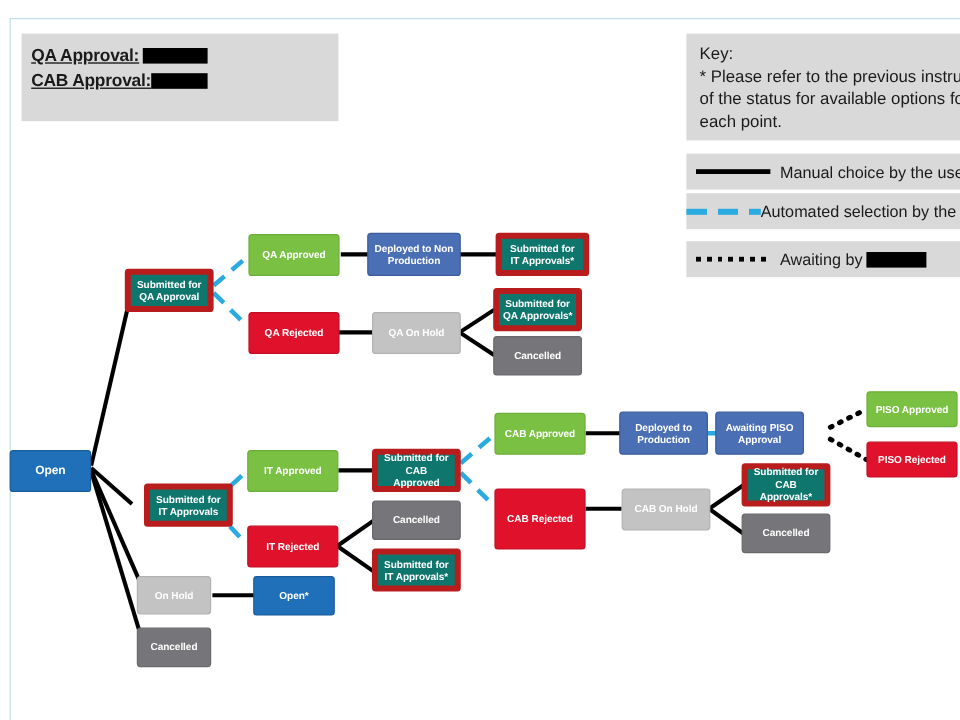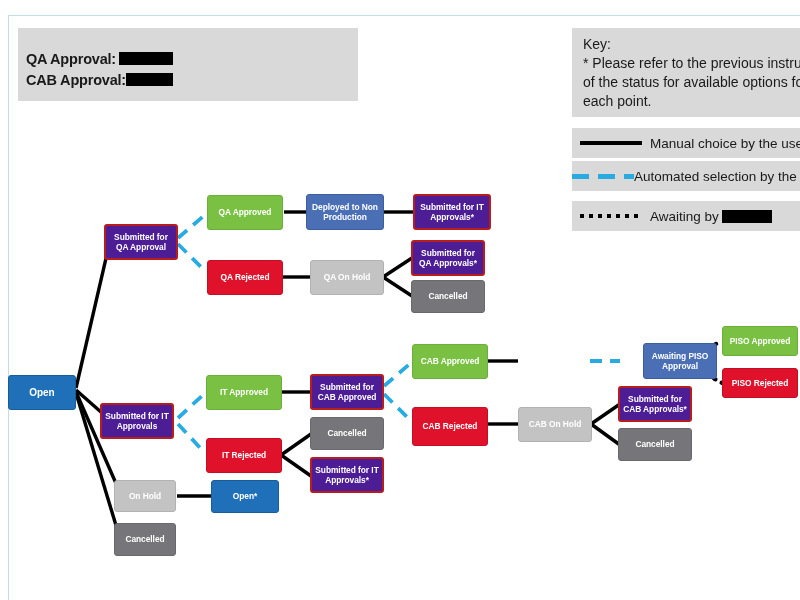--- a/index.html
+++ b/index.html
@@ -27,22 +27,23 @@
     width: 800px; height: 600px;
     pointer-events: none;
   }
   
   .panel {
     position: absolute;
     background: #d9d9d9;
     color: #000;
   }
   #approvals-panel {
-    left: 18px; top: 28px; width: 340px; height: 73px;
-    padding: 20px 0 0 8px;
+    left: 18px; top: 28px; width: 264px; height: 73px;
+    padding: 8px 0 0 8px;
+    text-decoration: underline;
   }
   .appr-row {
     display: flex; align-items: center;
     height: 21px;
     font-size: 14.5px; font-weight: bold;
     color: #1a1a1a;
     letter-spacing: -0.2px;
   }
   .redact {
     display: inline-block;
@@ -82,21 +83,21 @@
     text-align: center;
     color: #ffffff;
     font-weight: bold;
     font-size: 8.4px;
     line-height: 10.5px;
     border-radius: 3px;
     padding: 2px 3px;
     letter-spacing: -0.05px;
     z-index: 3;
   }
-  .n-lightblue { background: #4c1d95; border: 2px solid #b91c1c; }
+  .n-lightblue { background: #0f766e; border: 5px solid #b91c1c; }
   .n-darkblue  { background: #1f70b8; border: 1px solid #185c99; }
   .n-slate     { background: #4a6fb5; border: 1px solid #3d5d9c; }
   .n-green     { background: #7ac143; border: 1px solid #6cae3a; }
   .n-red       { background: #e0112b; border: 1px solid #c30f26; }
   .n-gray-l    { background: #c3c3c3; border: 1px solid #b2b2b2; color:#ffffff; }
   .n-gray-d    { background: #76767a; border: 1px solid #69696d; }
   .node.big { font-size: 10px; line-height: 12px; }
 </style>
 </head>
 <body>
@@ -186,36 +187,37 @@
 
   <div class="node n-green" style="left:207px; top:195px; width:76px;  height:35px;">QA Approved</div>
   <div class="node n-slate" style="left:306px; top:194px; width:78px;  height:36px;">Deployed to Non Production</div>
   <div class="node n-lightblue" style="left:413px; top:194px; width:78px;  height:36px;">Submitted for IT Approvals*</div>
 
   <div class="node n-red" style="left:207px; top:260px; width:76px;  height:35px;">QA Rejected</div>
   <div class="node n-gray-l" style="left:310px; top:260px; width:74px;  height:35px;">QA On Hold</div>
   <div class="node n-lightblue" style="left:411px; top:240px; width:74px;  height:36px;">Submitted for QA Approvals*</div>
   <div class="node n-gray-d" style="left:411px; top:280px; width:74px;  height:33px;">Cancelled</div>
 
-  <div class="node n-lightblue" style="left:100px; top:403px; width:74px;  height:36px;">Submitted for IT Approvals</div>
+  <div class="node n-lightblue" style="left:120px; top:403px; width:74px;  height:36px;">Submitted for IT Approvals</div>
 
   <div class="node n-green" style="left:206px; top:375px; width:76px;  height:35px;">IT Approved</div>
   <div class="node n-lightblue" style="left:310px; top:374px; width:74px;  height:36px;">Submitted for CAB Approved</div>
 
   <div class="node n-red" style="left:206px; top:438px; width:76px;  height:35px;">IT Rejected</div>
   <div class="node n-gray-d" style="left:310px; top:417px; width:74px;  height:33px;">Cancelled</div>
   <div class="node n-lightblue" style="left:310px; top:457px; width:74px;  height:36px;">Submitted for IT Approvals*</div>
 
   <div class="node n-gray-l" style="left:114px; top:480px; width:62px;  height:32px;">On Hold</div>
   <div class="node n-darkblue" style="left:211px; top:480px; width:68px;  height:33px;">Open*</div>
   <div class="node n-gray-d" style="left:114px; top:523px; width:62px;  height:33px;">Cancelled</div>
 
   <div class="node n-green" style="left:412px; top:344px; width:76px;  height:35px;">CAB Approved</div>
-  <div class="node n-slate" style="left:643px; top:343px; width:74px;  height:36px;">Awaiting PISO Approval</div>
+  <div class="node n-slate" style="left:516px; top:343px; width:74px;  height:36px;">Deployed to Production</div>
+  <div class="node n-slate" style="left:596px; top:343px; width:74px;  height:36px;">Awaiting PISO Approval</div>
   <div class="node n-green" style="left:722px; top:326px; width:76px;  height:30px;">PISO Approved</div>
   <div class="node n-red" style="left:722px; top:368px; width:76px;  height:30px;">PISO Rejected</div>
 
-  <div class="node n-red" style="left:412px; top:407px; width:76px;  height:39px;">CAB Rejected</div>
+  <div class="node n-red" style="left:412px; top:407px; width:76px;  height:51px;">CAB Rejected</div>
   <div class="node n-gray-l" style="left:518px; top:407px; width:74px;  height:35px;">CAB On Hold</div>
   <div class="node n-lightblue" style="left:618px; top:386px; width:74px;  height:36px;">Submitted for CAB Approvals*</div>
   <div class="node n-gray-d" style="left:618px; top:428px; width:74px;  height:33px;">Cancelled</div>
 
 </div>
 
 </body></html>

